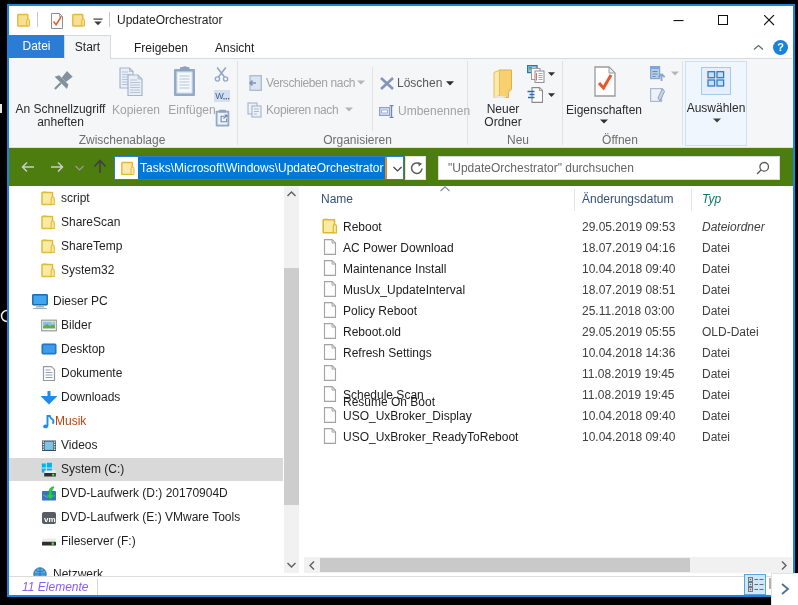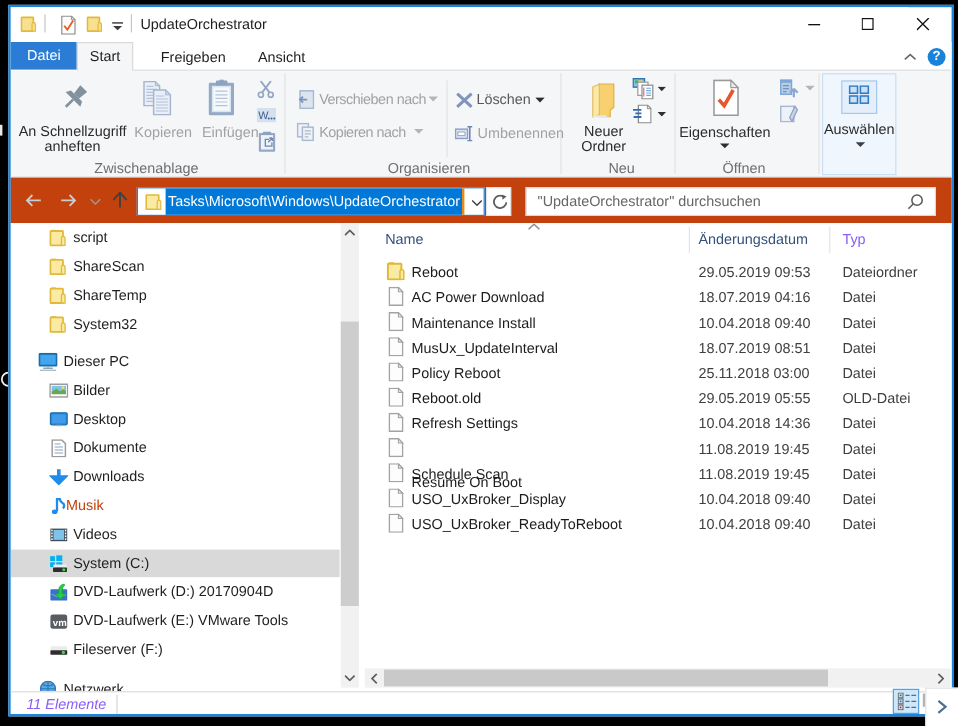--- a/index.html
+++ b/index.html
@@ -323,21 +323,21 @@
         <rect x="1" y="9" width="6.6" height="6"></rect>
             <rect x="10" y="9" width="6.6" height="6"></rect>
           </g>
       </svg>
       <div class="abs" style="left:677px;top:42px;width:60px;text-align:center;font-size:12px;color:#2b2b2b;">Auswählen</div>
       <svg class="abs" style="left:704px;top:59px" width="8" height="5">
           <path d="M0,0.5 L4,4.5 L8,0.5" fill="#3f3f3f"></path>
         </svg>
     </div>
 
-    <div id="addr" class="abs" style="left:0;top:142px;width:784px;height:38px;background:#c2410c;">
+    <div id="addr" class="abs" style="left:0;top:142px;width:784px;height:38px;background:#4d7c0f;">
 
       <svg class="abs" style="left:12px;top:13px" width="14" height="12" viewBox="0 0 14 12">
         <path d="M13,6 H1.5 M6,1.5 L1.5,6 L6,10.5" fill="none" stroke="#c9cdd1" stroke-width="1.5"></path>
       </svg>
       <svg class="abs" style="left:41px;top:13px" width="14" height="12" viewBox="0 0 14 12">
         <path d="M1,6 H12.5 M8,1.5 L12.5,6 L8,10.5" fill="none" stroke="#c9cdd1" stroke-width="1.5"></path>
       </svg>
       <svg class="abs" style="left:66px;top:17px" width="9" height="6">
           <path d="M0.5,1 L4.5,5 L8.5,1" fill="none" stroke="#9b9b9b" stroke-width="1.2"></path>
         </svg>
@@ -451,30 +451,30 @@
       <svg class="abs" style="left:278px;top:376px" width="9" height="6">
           <path d="M0.5,1 L4.5,5 L8.5,1" fill="none" stroke="#5e5e5e" stroke-width="1.4"></path>
         </svg>
       <div class="abs" style="left:275px;top:82px;width:15px;height:237px;background:#cdcdcd;"></div>
 
       <svg class="abs" style="left:431px;top:0px" width="10" height="6">
           <path d="M0.5,5 L5,0.8 L9.5,5" fill="none" stroke="#8a8a8a" stroke-width="1.2"></path>
         </svg>
       <div class="abs" style="left:312px;top:6px;font-size:12px;color:#34517a;">Name</div>
       <div class="abs" style="left:573px;top:6px;font-size:12px;color:#34517a;">Änderungsdatum</div>
-      <div class="abs" style="left:693px;top:6px;font-size:12px;color:#8b5cf6;">Typ</div>
+      <div class="abs" style="left:693px;top:6px;font-size:12px;color:#0f766e;font-style:italic;">Typ</div>
       <div class="abs" style="left:565px;top:3px;width:1px;height:22px;background:#e4e4e4;"></div>
       <div class="abs" style="left:682px;top:3px;width:1px;height:22px;background:#e4e4e4;"></div>
       <div id="files">
       <svg class="abs" style="left:313px;top:32px" width="16" height="16">
             <use href="#i-folder16"></use>
           </svg>
       <div class="abs" style="left:334px;top:34px;font-size:12px;color:#1c1c1c;white-space:nowrap;">Reboot</div>
       <div class="abs" style="left:573px;top:34px;font-size:12px;color:#404040;white-space:nowrap;">29.05.2019 09:53</div>
-      <div class="abs" style="left:693px;top:34px;font-size:12px;color:#404040;white-space:nowrap;">Dateiordner</div>
+      <div class="abs" style="left:693px;top:34px;font-size:12px;color:#404040;white-space:nowrap;font-style:italic;">Dateiordner</div>
       <svg class="abs" style="left:313px;top:53px" width="16" height="16">
             <use href="#i-file16"></use>
           </svg>
       <div class="abs" style="left:334px;top:55px;font-size:12px;color:#1c1c1c;white-space:nowrap;">AC Power Download</div>
       <div class="abs" style="left:573px;top:55px;font-size:12px;color:#404040;white-space:nowrap;">18.07.2019 04:16</div>
       <div class="abs" style="left:693px;top:55px;font-size:12px;color:#404040;white-space:nowrap;">Datei</div>
       <svg class="abs" style="left:313px;top:74px" width="16" height="16">
             <use href="#i-file16"></use>
           </svg>
       <div class="abs" style="left:334px;top:76px;font-size:12px;color:#1c1c1c;white-space:nowrap;">Maintenance Install</div>

